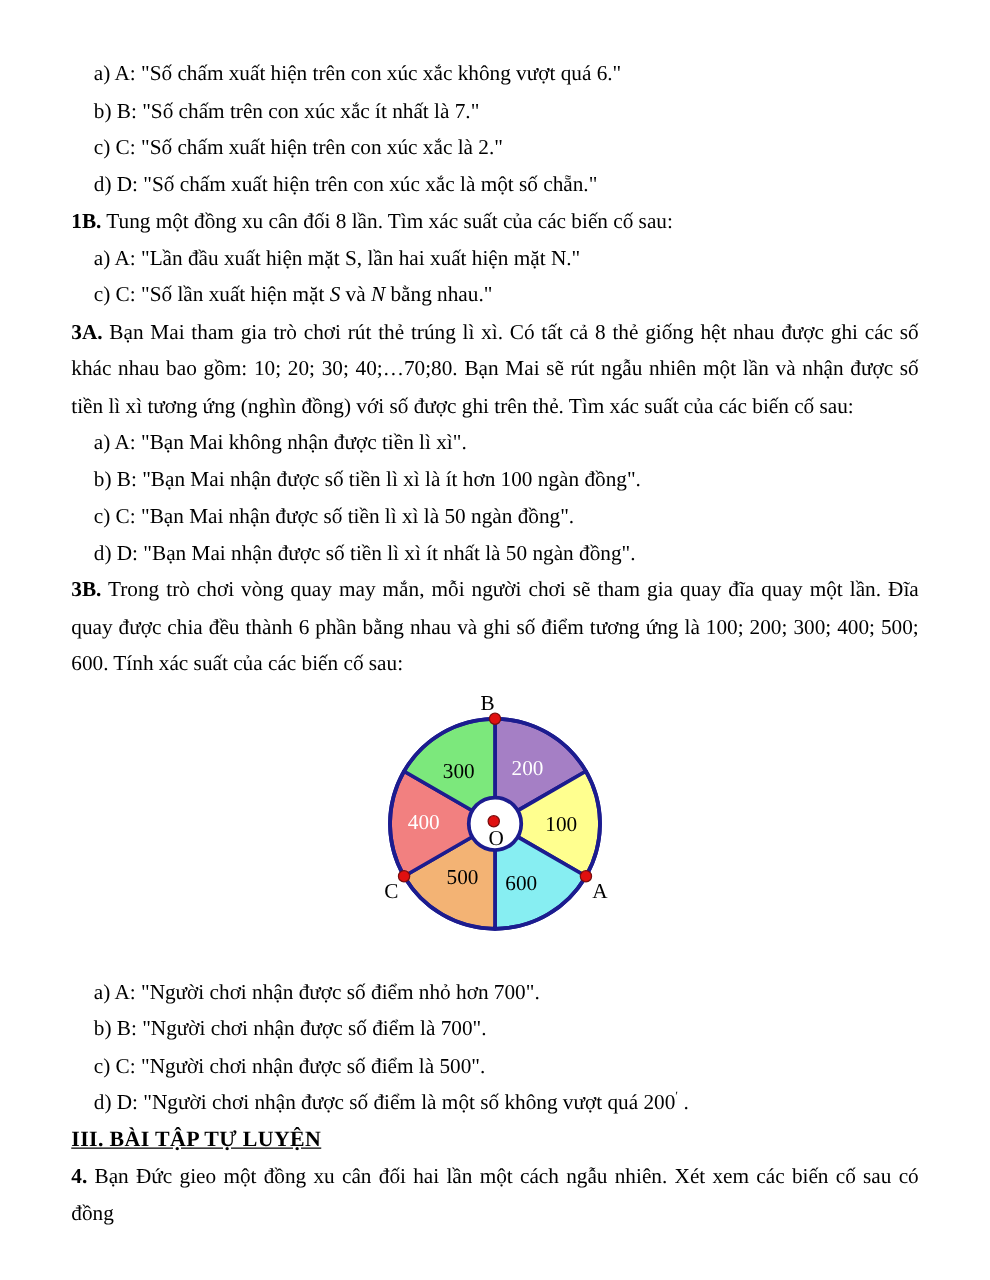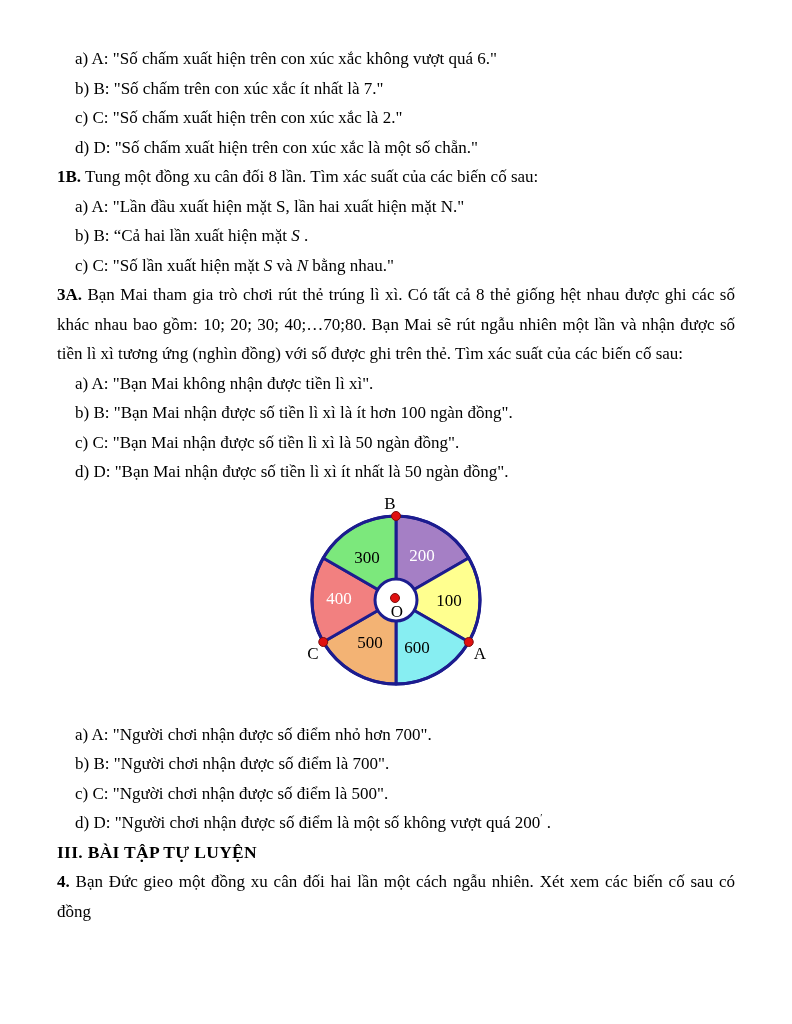--- a/index.html
+++ b/index.html
@@ -6,46 +6,46 @@
   body{width:792px;height:1024px;overflow:hidden;}
   .page{
     box-sizing:border-box;width:792px;height:1024px;
     padding:44px 57px 0 57px;
     font-family:"Liberation Serif","DejaVu Serif",serif;
     font-size:17px;color:#000;background:#fff;
   }
   .line{margin:0;line-height:29.5px;}
   .sub{padding-left:18px;}
   .just{text-align:justify;}
-  .heading{font-size:17.5px;letter-spacing:0.3px;}
+  .heading{font-size:17.5px;letter-spacing:0.3px;text-decoration:underline;}
   .b{font-weight:bold;}
   .i{font-style:italic;}
   sup{font-size:10px;line-height:0;}
   .chart-wrap{display:flex;justify-content:center;margin:8px 0 10px 0;}
   svg text{font-family:"Liberation Serif","DejaVu Serif",serif;}
 </style>
 </head>
 <body>
 
 <div class="page">
 
   <div>
       <p class="line sub"><span>a) A: "Số chấm xuất hiện trên con xúc xắc không vượt quá 6."</span></p>
       <p class="line sub"><span>b) B: "Số chấm trên con xúc xắc ít nhất là 7."</span></p>
       <p class="line sub"><span>c) C: "Số chấm xuất hiện trên con xúc xắc là 2."</span></p>
       <p class="line sub"><span>d) D: "Số chấm xuất hiện trên con xúc xắc là một số chẵn."</span></p>
       <p class="line"><span class="b">1B.</span><span> Tung một đồng xu cân đối 8 lần. Tìm xác suất của các biến cố sau:</span></p>
       <p class="line sub"><span>a) A: "Lần đầu xuất hiện mặt S, lần hai xuất hiện mặt N."</span></p>
-      <p class="line sub"><span>b) B: “Cả hai lần xuất hiện mặt </span><span class="i">S</span><span> .</span></p>
       <p class="line sub"><span>c) C: "Số lần xuất hiện mặt </span><span class="i">S</span><span> và </span><span class="i">N</span><span> bằng nhau."</span></p>
       <p class="line just"><span class="b">3A.</span><span> Bạn Mai tham gia trò chơi rút thẻ trúng lì xì. Có tất cả 8 thẻ giống hệt nhau được ghi các số khác nhau bao gồm: 10; 20; 30; 40;…70;80. Bạn Mai sẽ rút ngẫu nhiên một lần và nhận được số tiền lì xì tương ứng (nghìn đồng) với số được ghi trên thẻ. Tìm xác suất của các biến cố sau:</span></p>
       <p class="line sub"><span>a) A: "Bạn Mai không nhận được tiền lì xì".</span></p>
       <p class="line sub"><span>b) B: "Bạn Mai nhận được số tiền lì xì là ít hơn 100 ngàn đồng".</span></p>
       <p class="line sub"><span>c) C: "Bạn Mai nhận được số tiền lì xì là 50 ngàn đồng".</span></p>
       <p class="line sub"><span>d) D: "Bạn Mai nhận được số tiền lì xì ít nhất là 50 ngàn đồng".</span></p>
+      <p class="line just"><span class="b">3B.</span><span> Trong trò chơi vòng quay may mắn, mỗi người chơi sẽ tham gia quay đĩa quay một lần. Đĩa quay được chia đều thành 6 phần bằng nhau và ghi số điểm tương ứng là 100; 200; 300; 400; 500; 600. Tính xác suất của các biến cố sau:</span></p>
     </div>
 
   <div class="chart-wrap">
     <svg width="250" height="215" viewBox="0 0 250 215">
       <g stroke-width="3" stroke-linejoin="round" stroke="#1c1c8f">
         <path d="M125,105 L125,21 A84,84 0 0 1 197.75,63 Z" fill="#a57fc5"></path>
         <path d="M125,105 L197.75,63 A84,84 0 0 1 197.75,147 Z" fill="#ffff8f"></path>
         <path d="M125,105 L197.75,147 A84,84 0 0 1 125,189 Z" fill="#87eef2"></path>
         <path d="M125,105 L125,189 A84,84 0 0 1 52.25,147 Z" fill="#f3b374"></path>
         <path d="M125,105 L52.25,147 A84,84 0 0 1 52.25,63 Z" fill="#f28080"></path>

